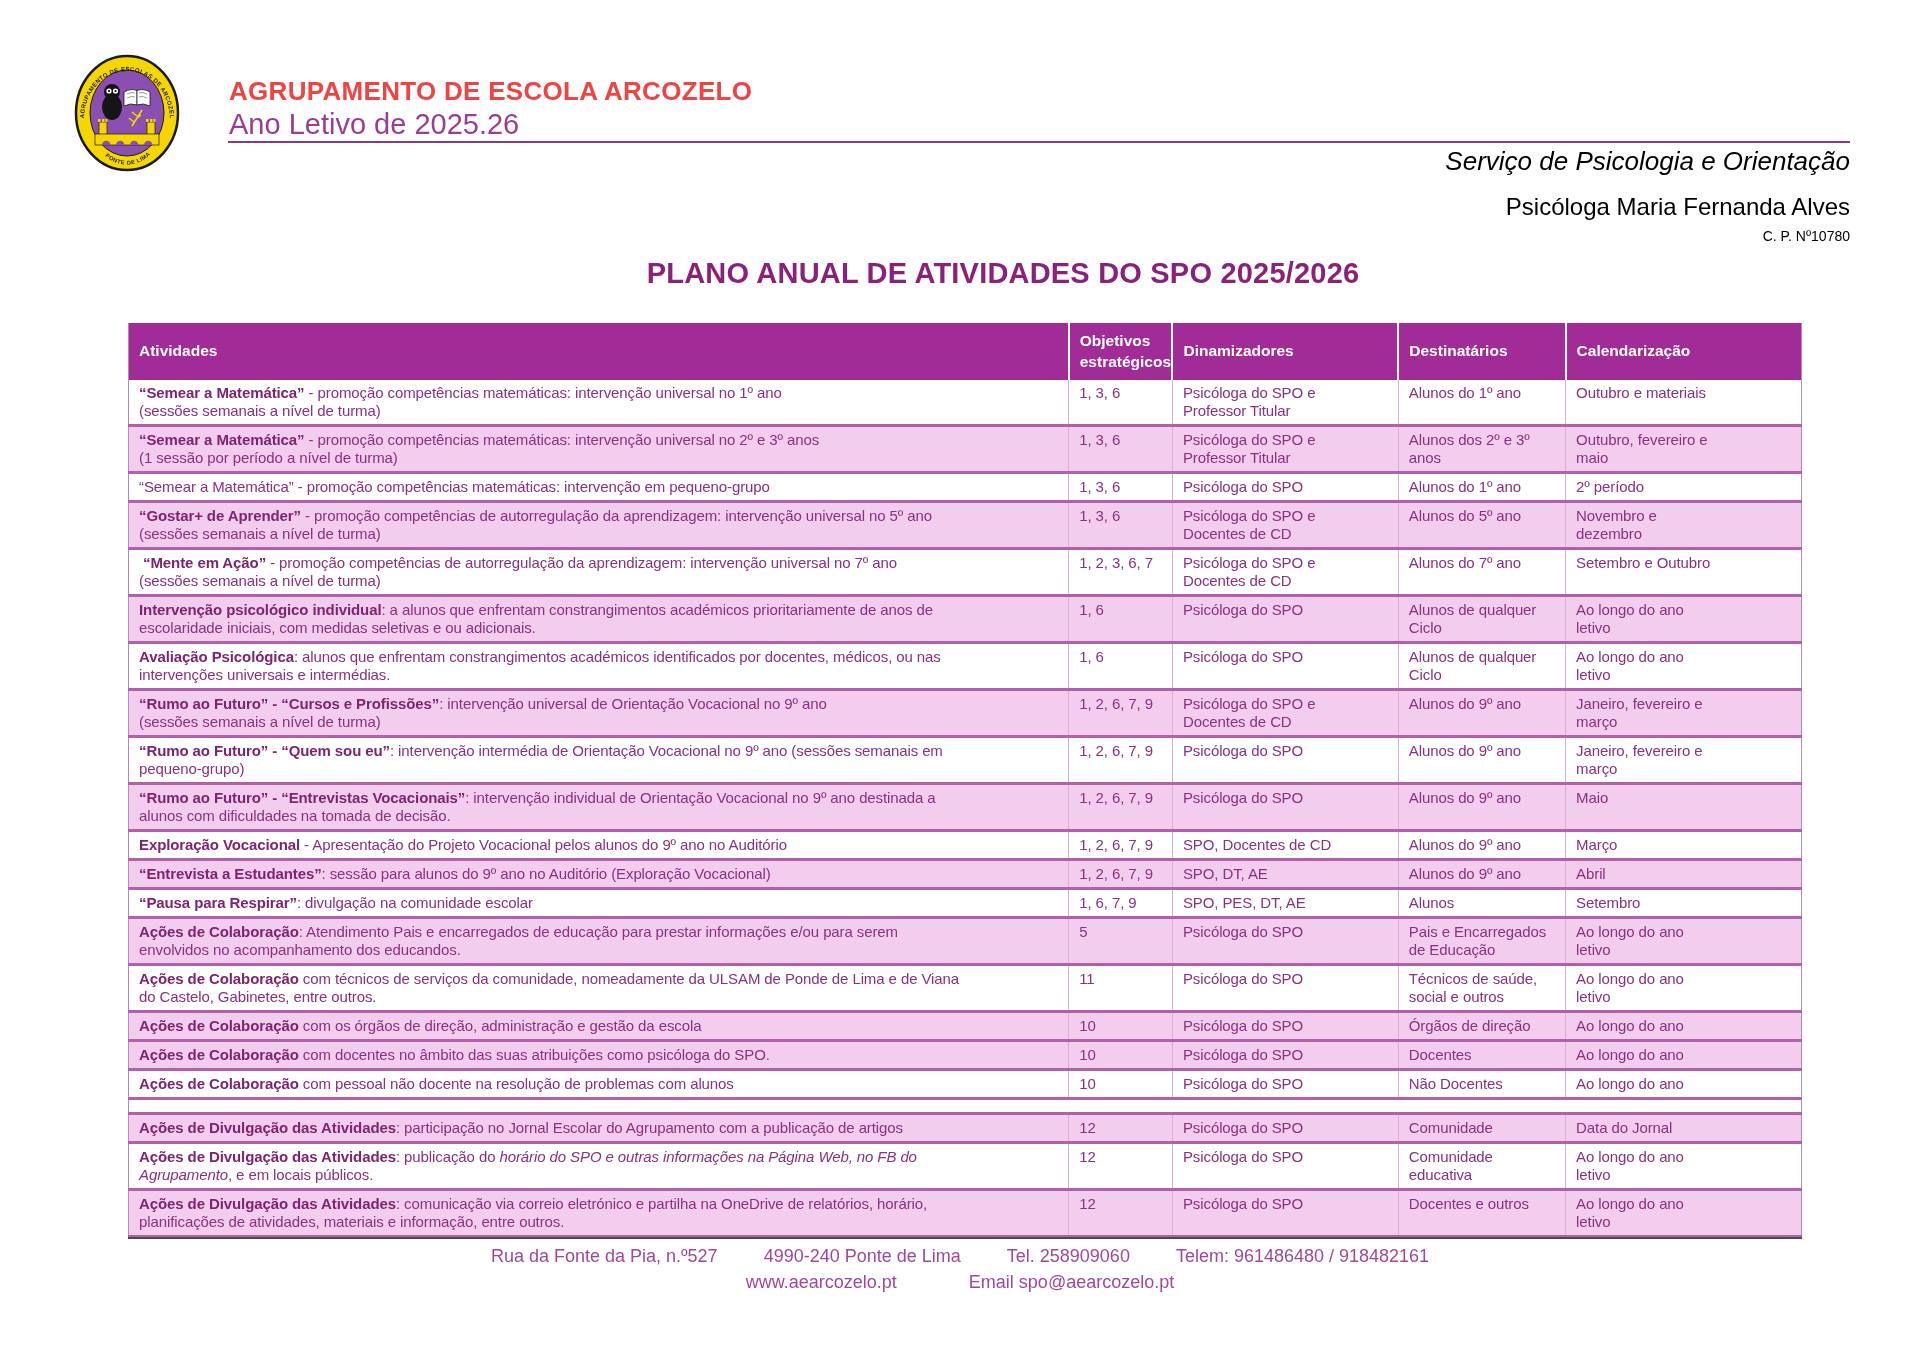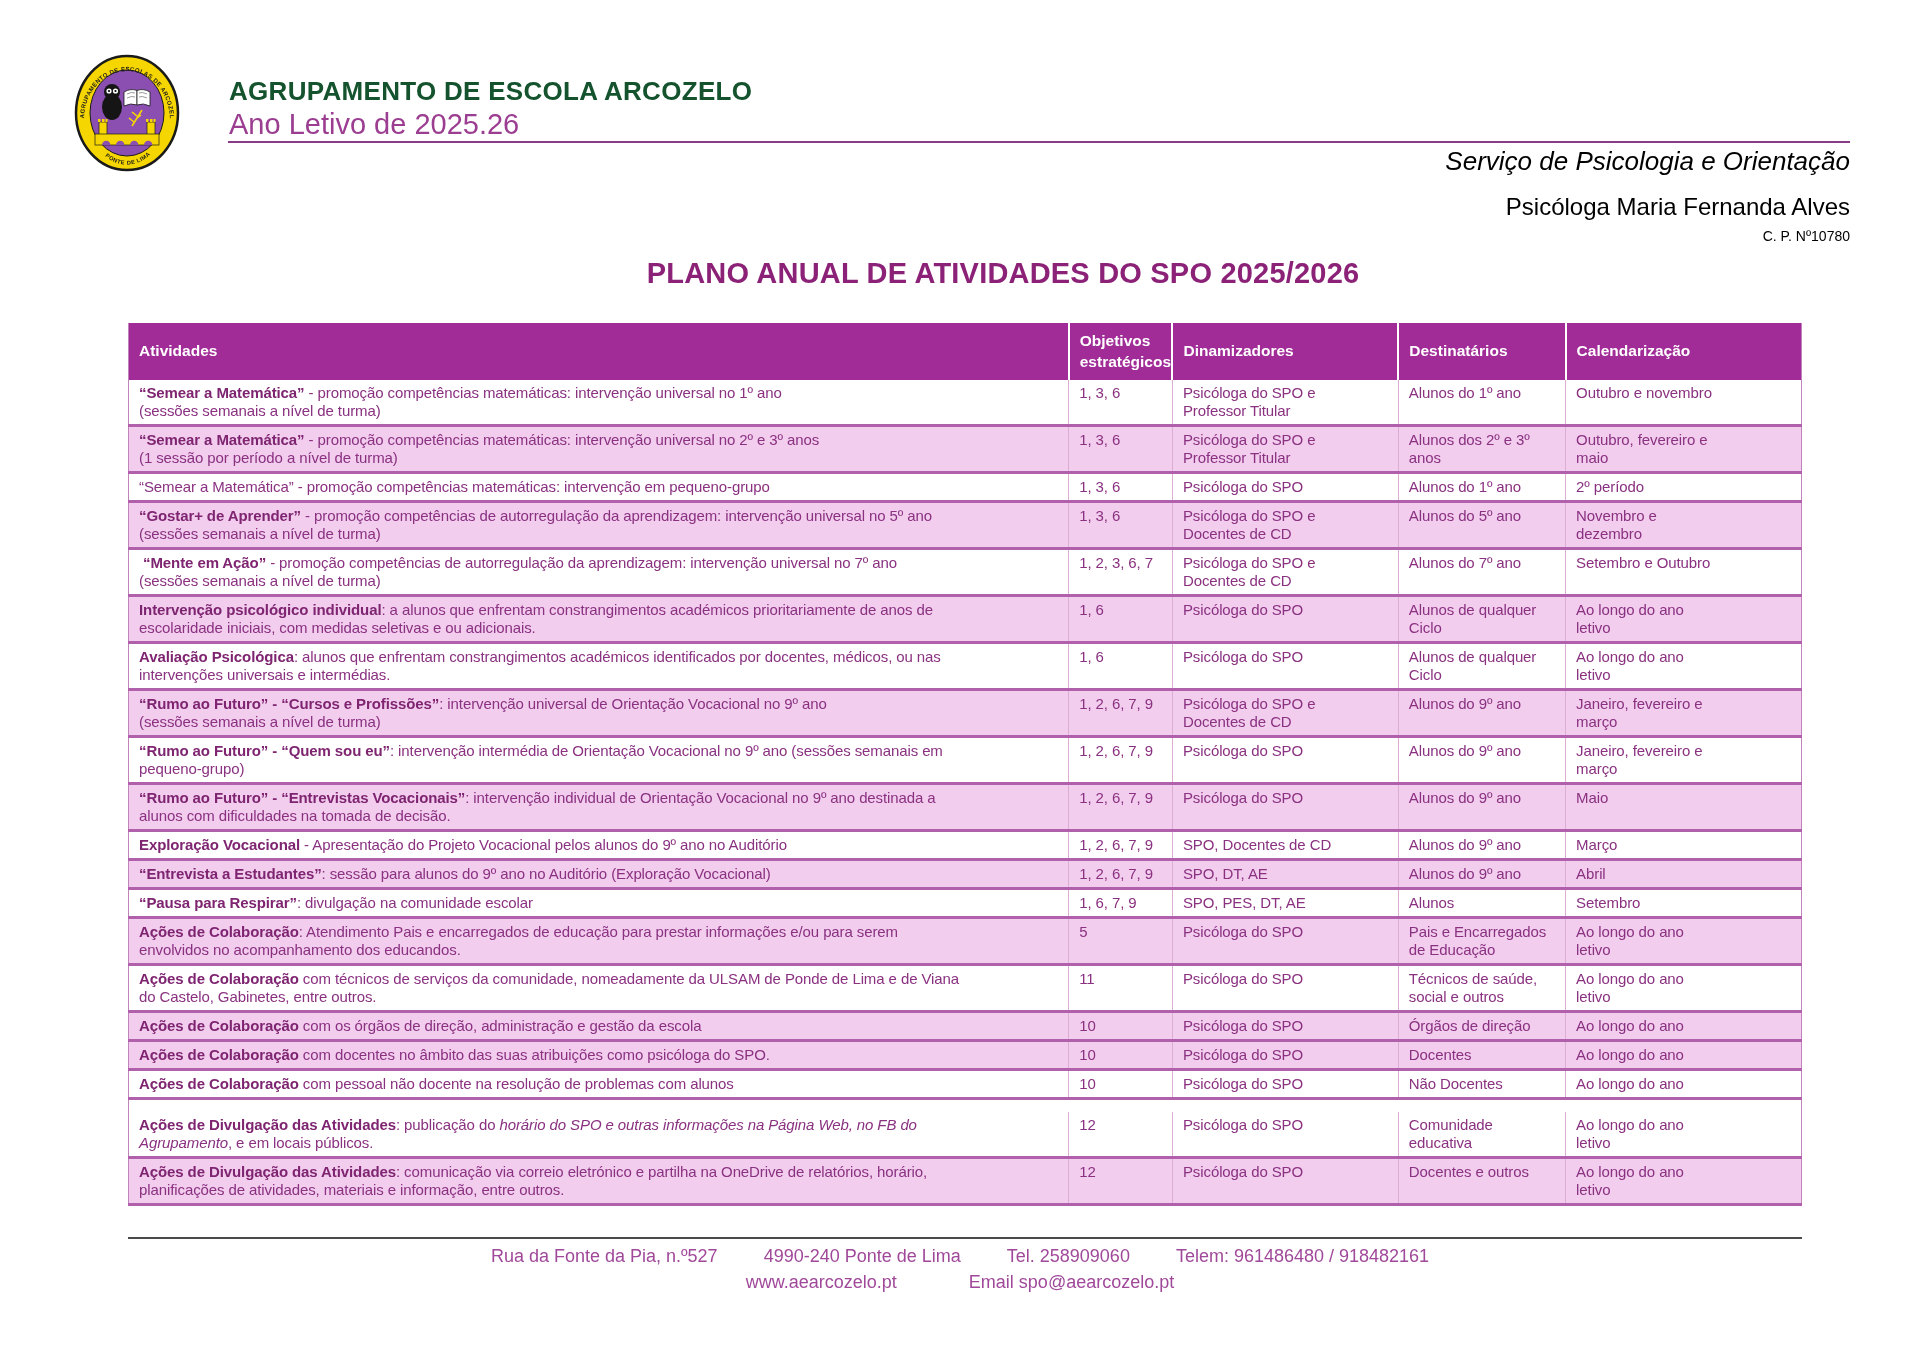--- a/index.html
+++ b/index.html
@@ -2,21 +2,21 @@
 <html><head>
 <meta charset="utf-8">
 <style>
   html,body{margin:0;padding:0;}
   body{
     width:1920px;height:1357px;position:relative;background:#fff;
     font-family:"Liberation Sans", sans-serif;overflow:hidden;
   }
   
   .logo{position:absolute;left:74px;top:54px;width:106px;height:118px;}
-  .org-name{position:absolute;left:229px;top:76px;font-size:26px;font-weight:bold;color:#14532d;letter-spacing:.3px;}
+  .org-name{position:absolute;left:229px;top:76px;font-size:26px;font-weight:bold;color:#ef4444;letter-spacing:.3px;}
   .school-year{position:absolute;left:229px;top:108px;font-size:29px;color:#9B3D90;}
   .header-rule{position:absolute;left:228px;top:141px;width:1622px;height:2px;background:#8B3A85;}
   .right-block{position:absolute;right:70px;top:147px;text-align:right;color:#000000;line-height:1.15;}
   .svc{font-size:26px;font-style:italic;}
   .psy{font-size:24px;margin-top:16px;}
   .cp{font-size:14px;margin-top:8px;}
   
   .page-title{position:absolute;left:0;top:257px;width:100%;text-align:center;
     font-size:29px;font-weight:bold;color:#8B2277;letter-spacing:.2px;padding-left:43px;}
   
@@ -122,21 +122,21 @@
       </tr>
     </thead>
     <tbody>
         <tr class="row-white">
           <td class="c-ativ"><span class="b">“Semear a Matemática”</span><span> - promoção competências matemáticas: intervenção universal no 1º ano
 (sessões semanais a nível de turma)</span></td>
           <td class="c-obj">1, 3, 6</td>
           <td class="c-din">Psicóloga do SPO e
 Professor Titular</td>
           <td class="c-dest">Alunos do 1º ano</td>
-          <td class="c-cal">Outubro e novembro</td>
+          <td class="c-cal">Outubro e materiais</td>
         </tr>
         <tr class="row-pink">
           <td class="c-ativ"><span class="b">“Semear a Matemática”</span><span> - promoção competências matemáticas: intervenção universal no 2º e 3º anos
 (1 sessão por período a nível de turma)</span></td>
           <td class="c-obj">1, 3, 6</td>
           <td class="c-din">Psicóloga do SPO e
 Professor Titular</td>
           <td class="c-dest">Alunos dos 2º e 3º
 anos</td>
           <td class="c-cal">Outubro, fevereiro e
@@ -272,20 +272,27 @@
         </tr>
         <tr class="row-white">
           <td class="c-ativ"><span class="b">Ações de Colaboração</span><span> com pessoal não docente na resolução de problemas com alunos</span></td>
           <td class="c-obj">10</td>
           <td class="c-din">Psicóloga do SPO</td>
           <td class="c-dest">Não Docentes</td>
           <td class="c-cal">Ao longo do ano</td>
         </tr>
         <tr class="gap-row">
           <td colspan="5"></td>
+        </tr>
+        <tr class="row-pink">
+          <td class="c-ativ"><span class="b">Ações de Divulgação das Atividades</span><span>: participação no Jornal Escolar do Agrupamento com a publicação de artigos</span></td>
+          <td class="c-obj">12</td>
+          <td class="c-din">Psicóloga do SPO</td>
+          <td class="c-dest">Comunidade</td>
+          <td class="c-cal">Data do Jornal</td>
         </tr>
         <tr class="row-white">
           <td class="c-ativ"><span class="b">Ações de Divulgação das Atividades</span><span>: publicação do </span><span class="i">horário do SPO e outras informações na Página Web, no FB do
 Agrupamento</span><span>, e em locais públicos.</span></td>
           <td class="c-obj">12</td>
           <td class="c-din">Psicóloga do SPO</td>
           <td class="c-dest">Comunidade
 educativa</td>
           <td class="c-cal">Ao longo do ano
 letivo</td>

